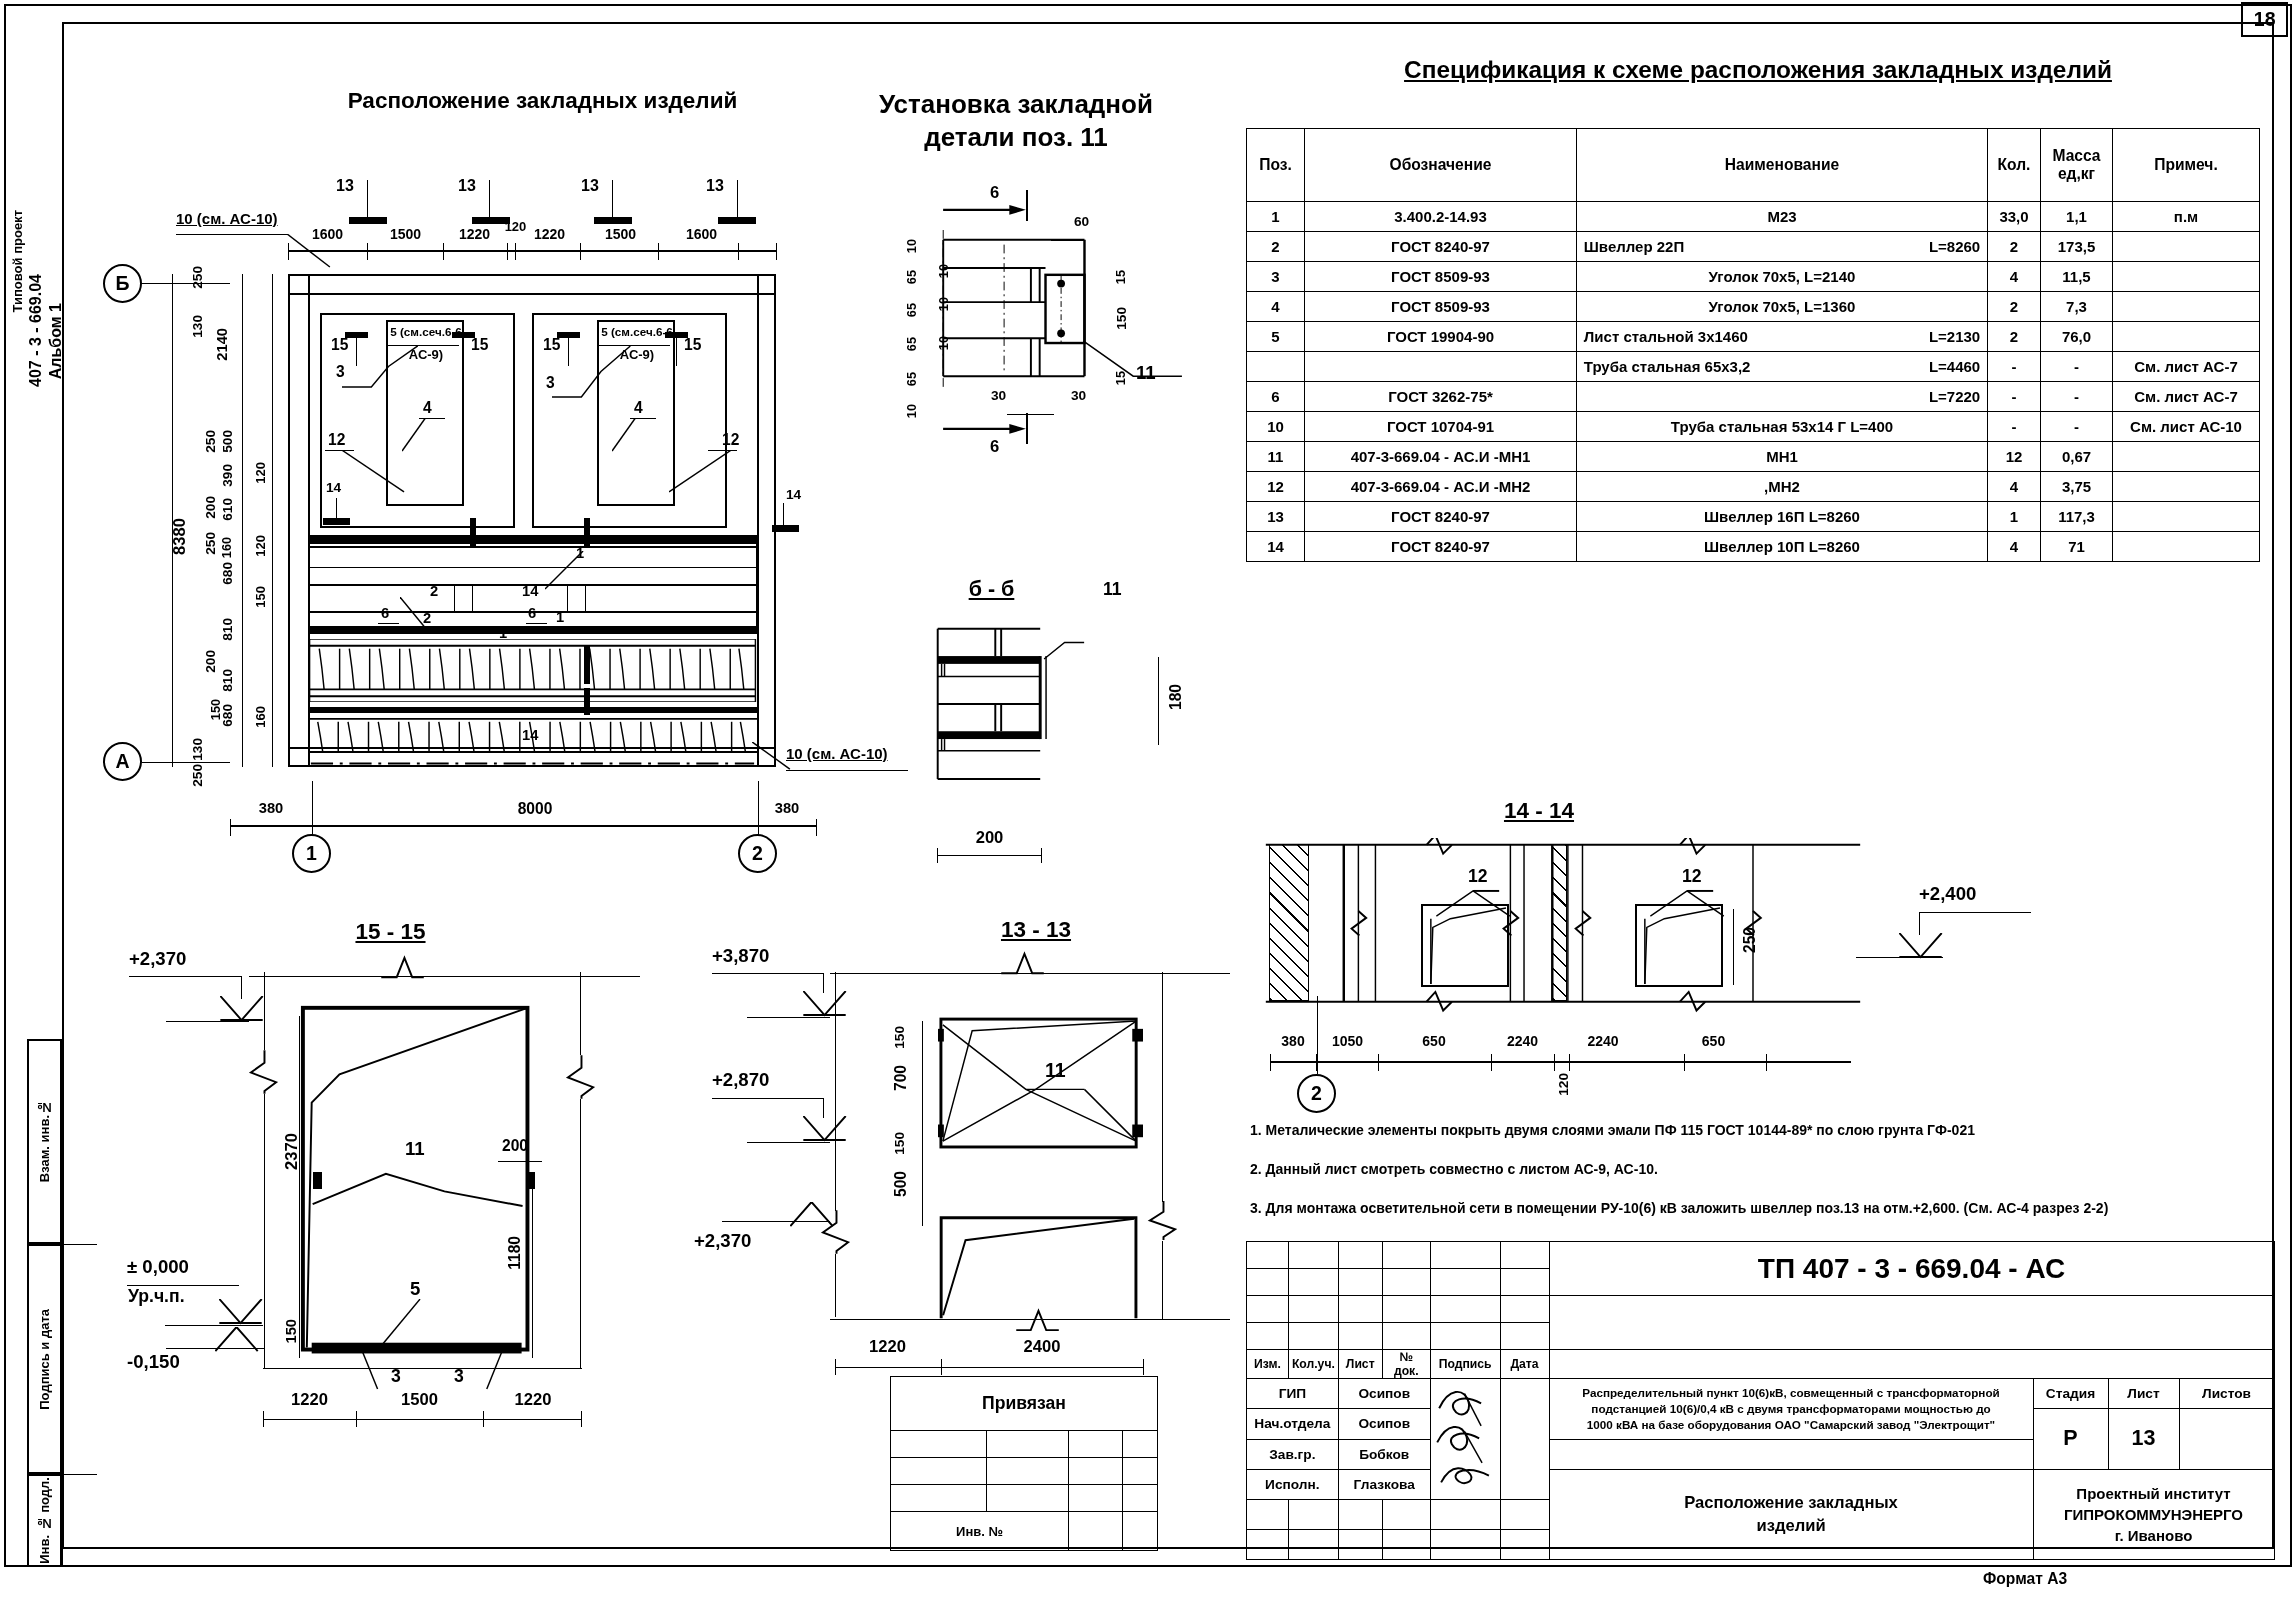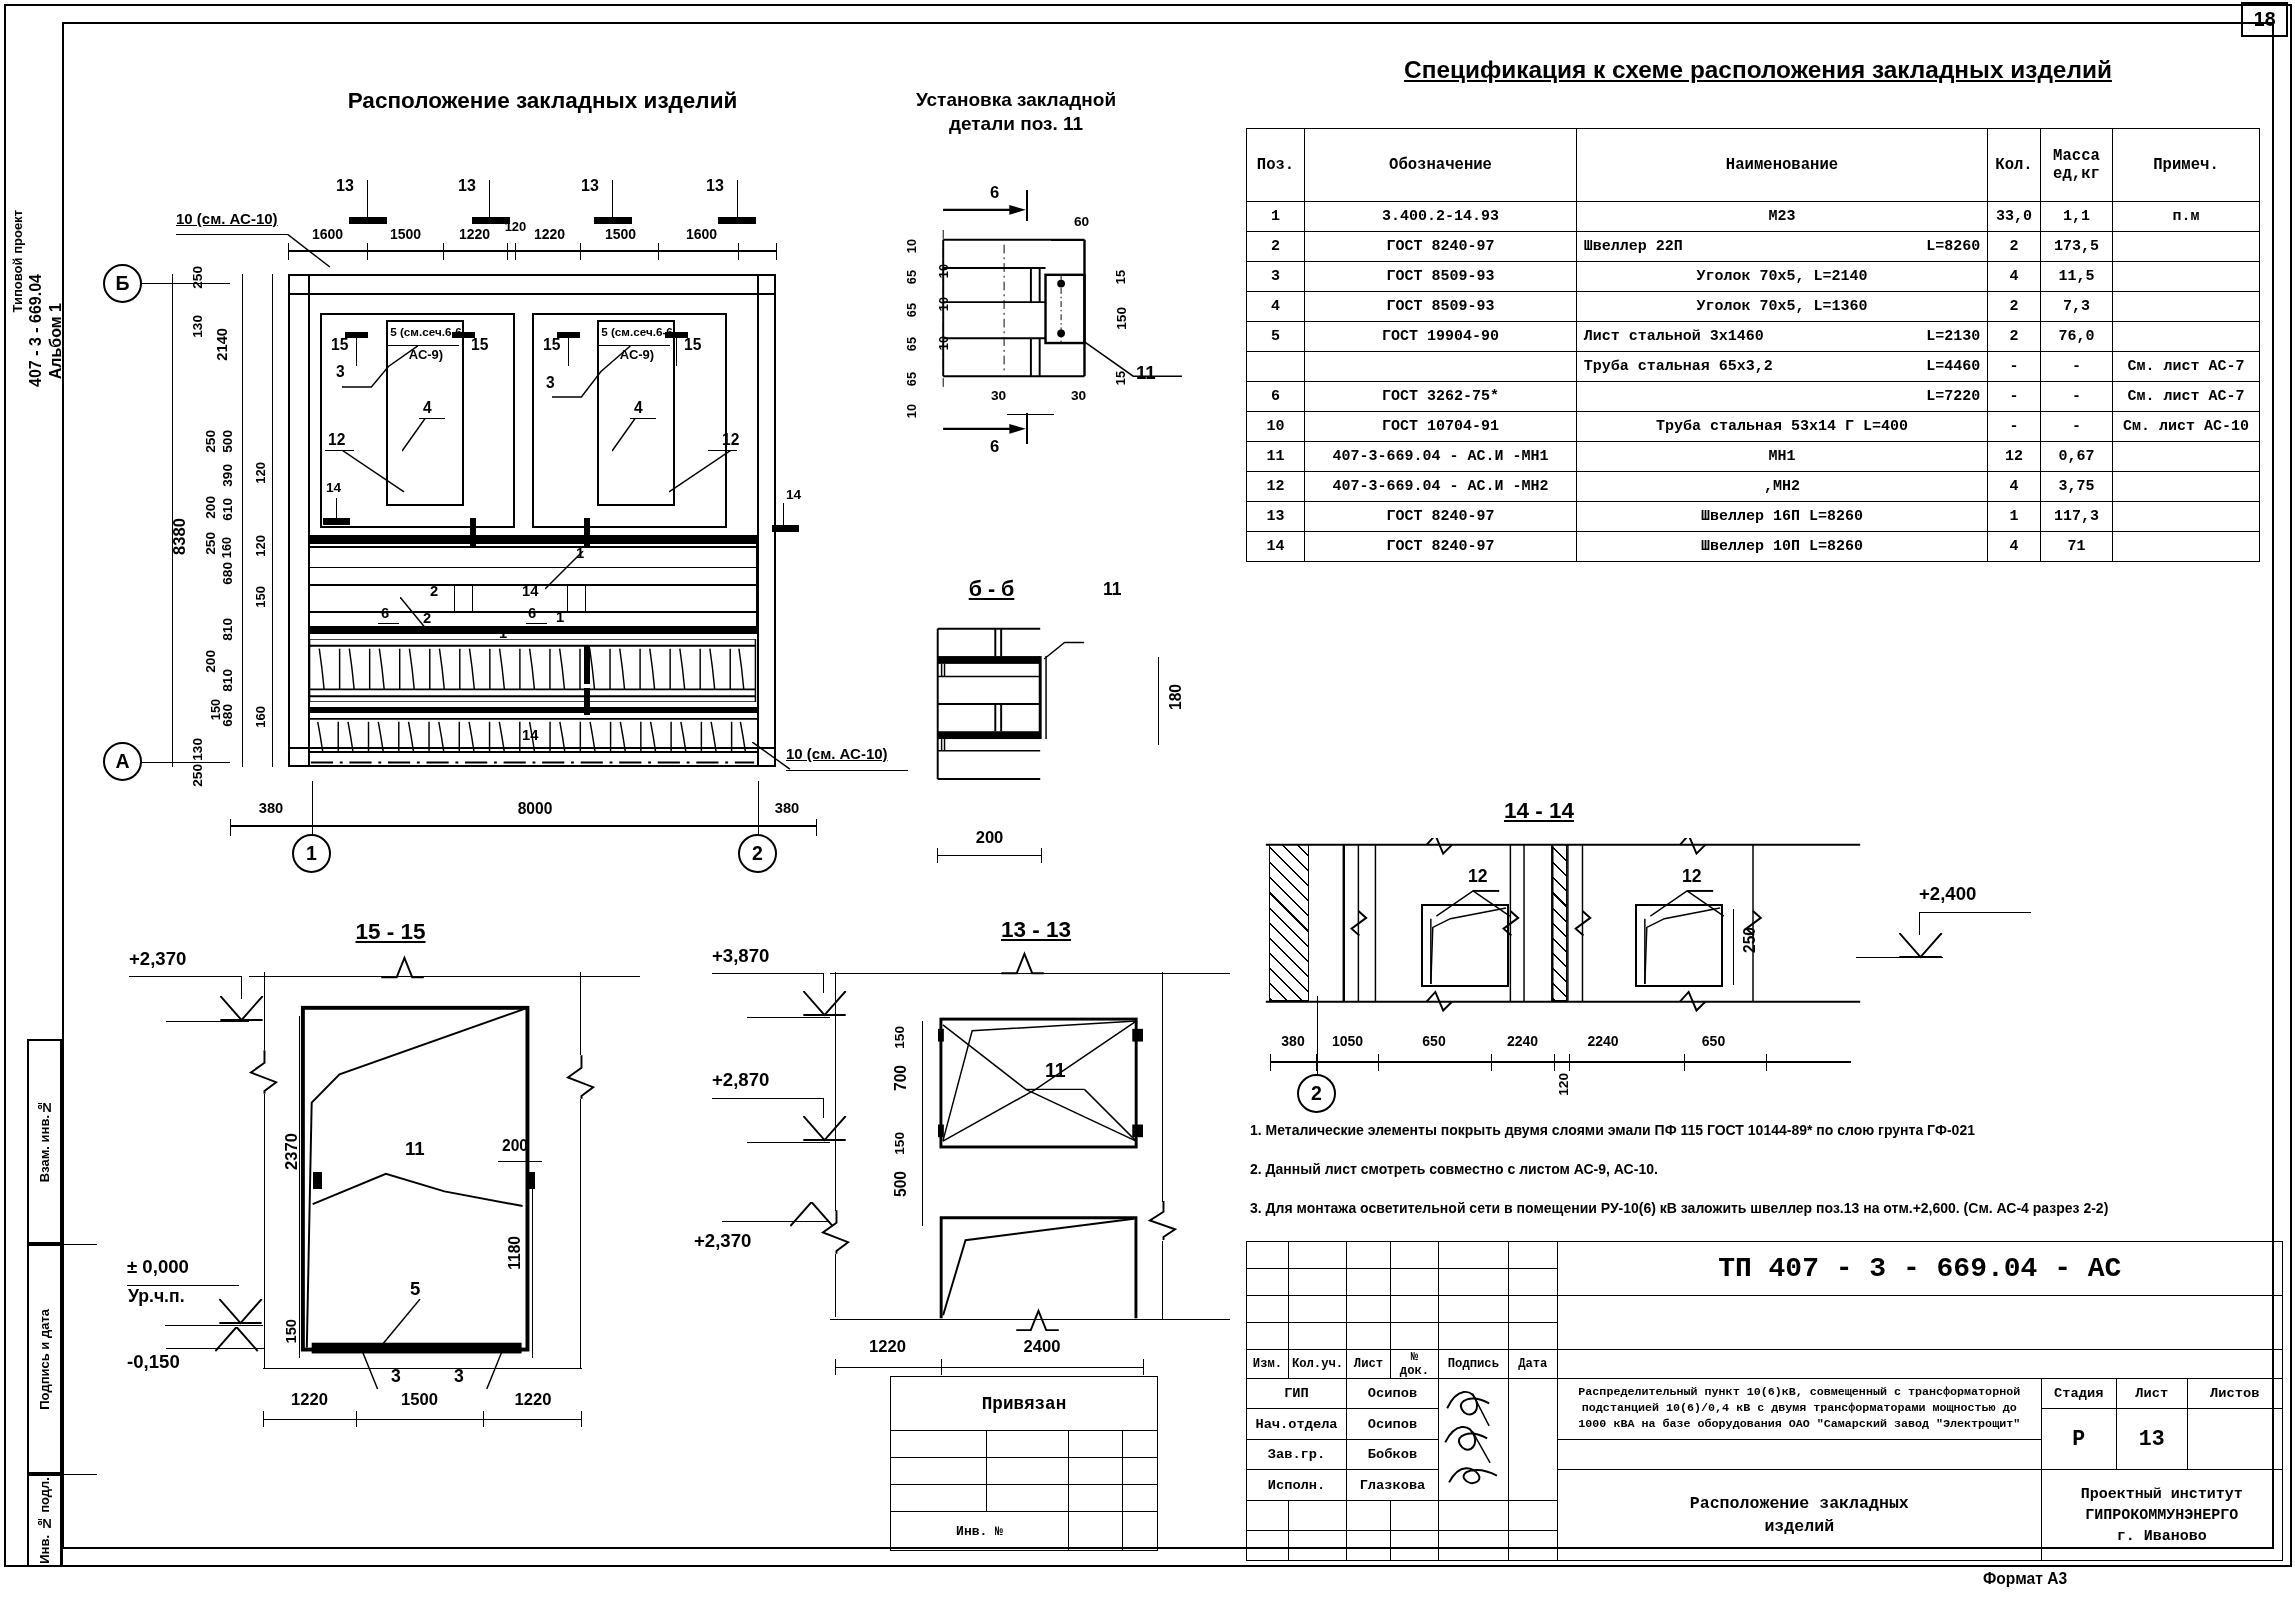--- a/index.html
+++ b/index.html
@@ -9,21 +9,21 @@
     color:#000;
   }
   #sheet{
     position:relative;
     width:2295px;
     height:1603px;
     background:#fff;
     overflow:hidden;
   }
   
-  .abs{position:absolute;font-family:Liberation Mono, monospace;}
+  .abs{position:absolute;}
   .txt{position:absolute;white-space:pre;line-height:1;}
   .b{font-weight:bold;}
   .ctr{text-align:center;}
   .vert{writing-mode:vertical-rl;transform:rotate(180deg);white-space:pre;}
   .ul{text-decoration:underline;}
   
   .hl{position:absolute;background:#000;height:1px;}
   .vl{position:absolute;background:#000;width:1px;}
   .hl3{position:absolute;background:#000;height:2.4px;}
   .vl3{position:absolute;background:#000;width:2.4px;}
@@ -411,21 +411,21 @@
 
   <div class="hl3" style="left:230px;top:825px;width:586px;"></div>
   <div class="vl" style="left:230px;top:819px;height:16.6px;"></div>
   <div class="vl" style="left:312px;top:819px;height:16.6px;"></div>
   <div class="vl" style="left:758px;top:819px;height:16.6px;"></div>
   <div class="vl" style="left:816px;top:819px;height:16.6px;"></div>
   <div class="txt b ctr" style="left:230px;top:801px;width:82px;font-size:14.7px;">380</div>
   <div class="txt b ctr" style="left:312px;top:801px;width:446px;font-size:15.6px;">8000</div>
   <div class="txt b ctr" style="left:758px;top:801px;width:58px;font-size:14.7px;">380</div>
 
-  <div class="txt b ctr" style="left:850px;top:88px;width:332px;font-size:19px;line-height:1.25;">Установка закладной
+  <div class="txt b ctr" style="left:850px;top:88px;width:332px;font-size:26px;line-height:1.25;">Установка закладной
 детали поз. 11</div>
 
   <div class="txt b" style="left:990px;top:185px;font-size:16.6px;">6</div>
   <div class="abs" style="left:943px;top:204px;width:83px;height:11.7px;">
     <svg width="83" height="11.7" viewBox="0 0 170 24">
       <line x1="0" y1="12" x2="140" y2="12" stroke="#000" stroke-width="5"></line>
       <polygon points="170,12 136,2 136,22" fill="#000"></polygon>
     </svg>
   </div>
   <div class="vl3" style="left:1026px;top:190px;height:31px;"></div>

